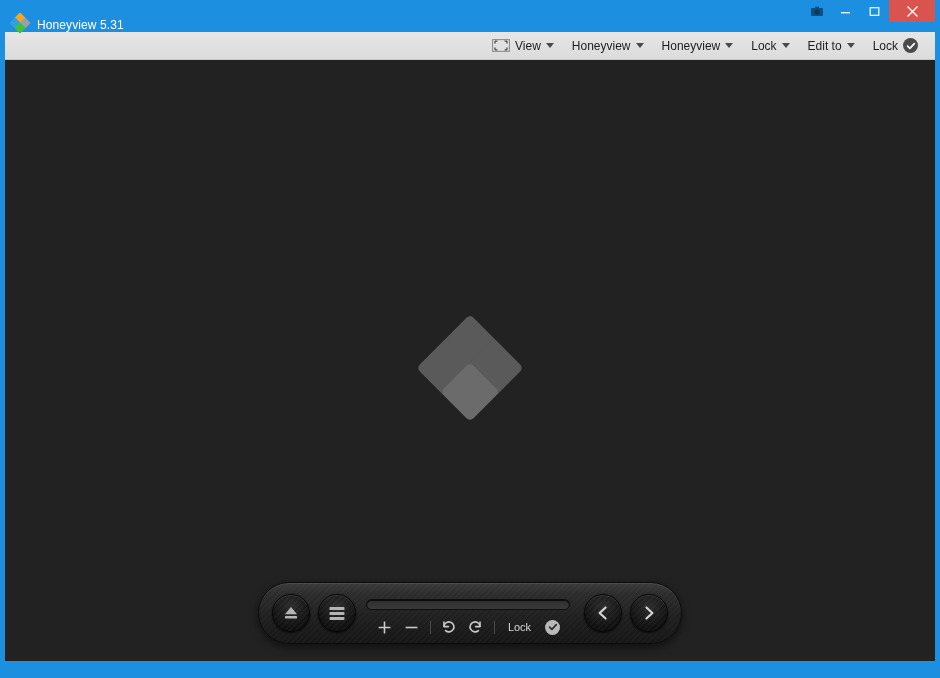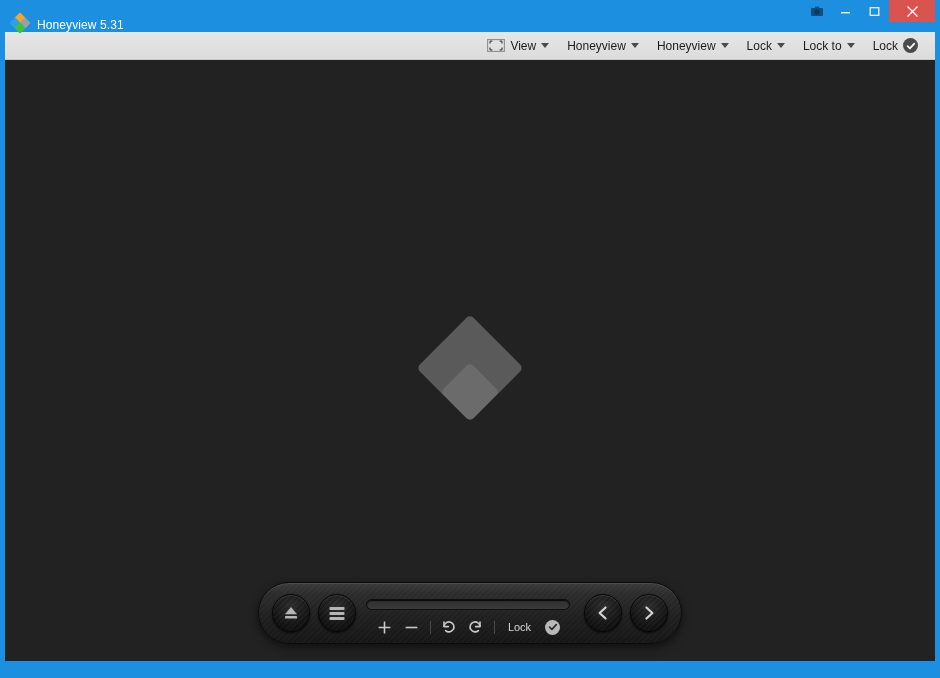--- a/index.html
+++ b/index.html
@@ -249,21 +249,21 @@
       <span>Honeyview</span>
       <span class="caret"></span>
     </div>
 
     <div class="menu-item">
       <span>Lock</span>
       <span class="caret"></span>
     </div>
 
     <div class="menu-item">
-      <span>Lock to</span>
+      <span>Edit to</span>
       <span class="caret"></span>
     </div>
 
     <div class="menu-item">
       <span>Lock</span>
       <span class="lock-check">
         <svg width="10" height="10" viewBox="0 0 10 10" aria-hidden="true">
           <path d="M1.6 5.1 L3.9 7.3 L8.3 2.6" stroke="#ffffff" stroke-width="1.7" fill="none" stroke-linecap="round" stroke-linejoin="round"></path>
         </svg>
       </span>

